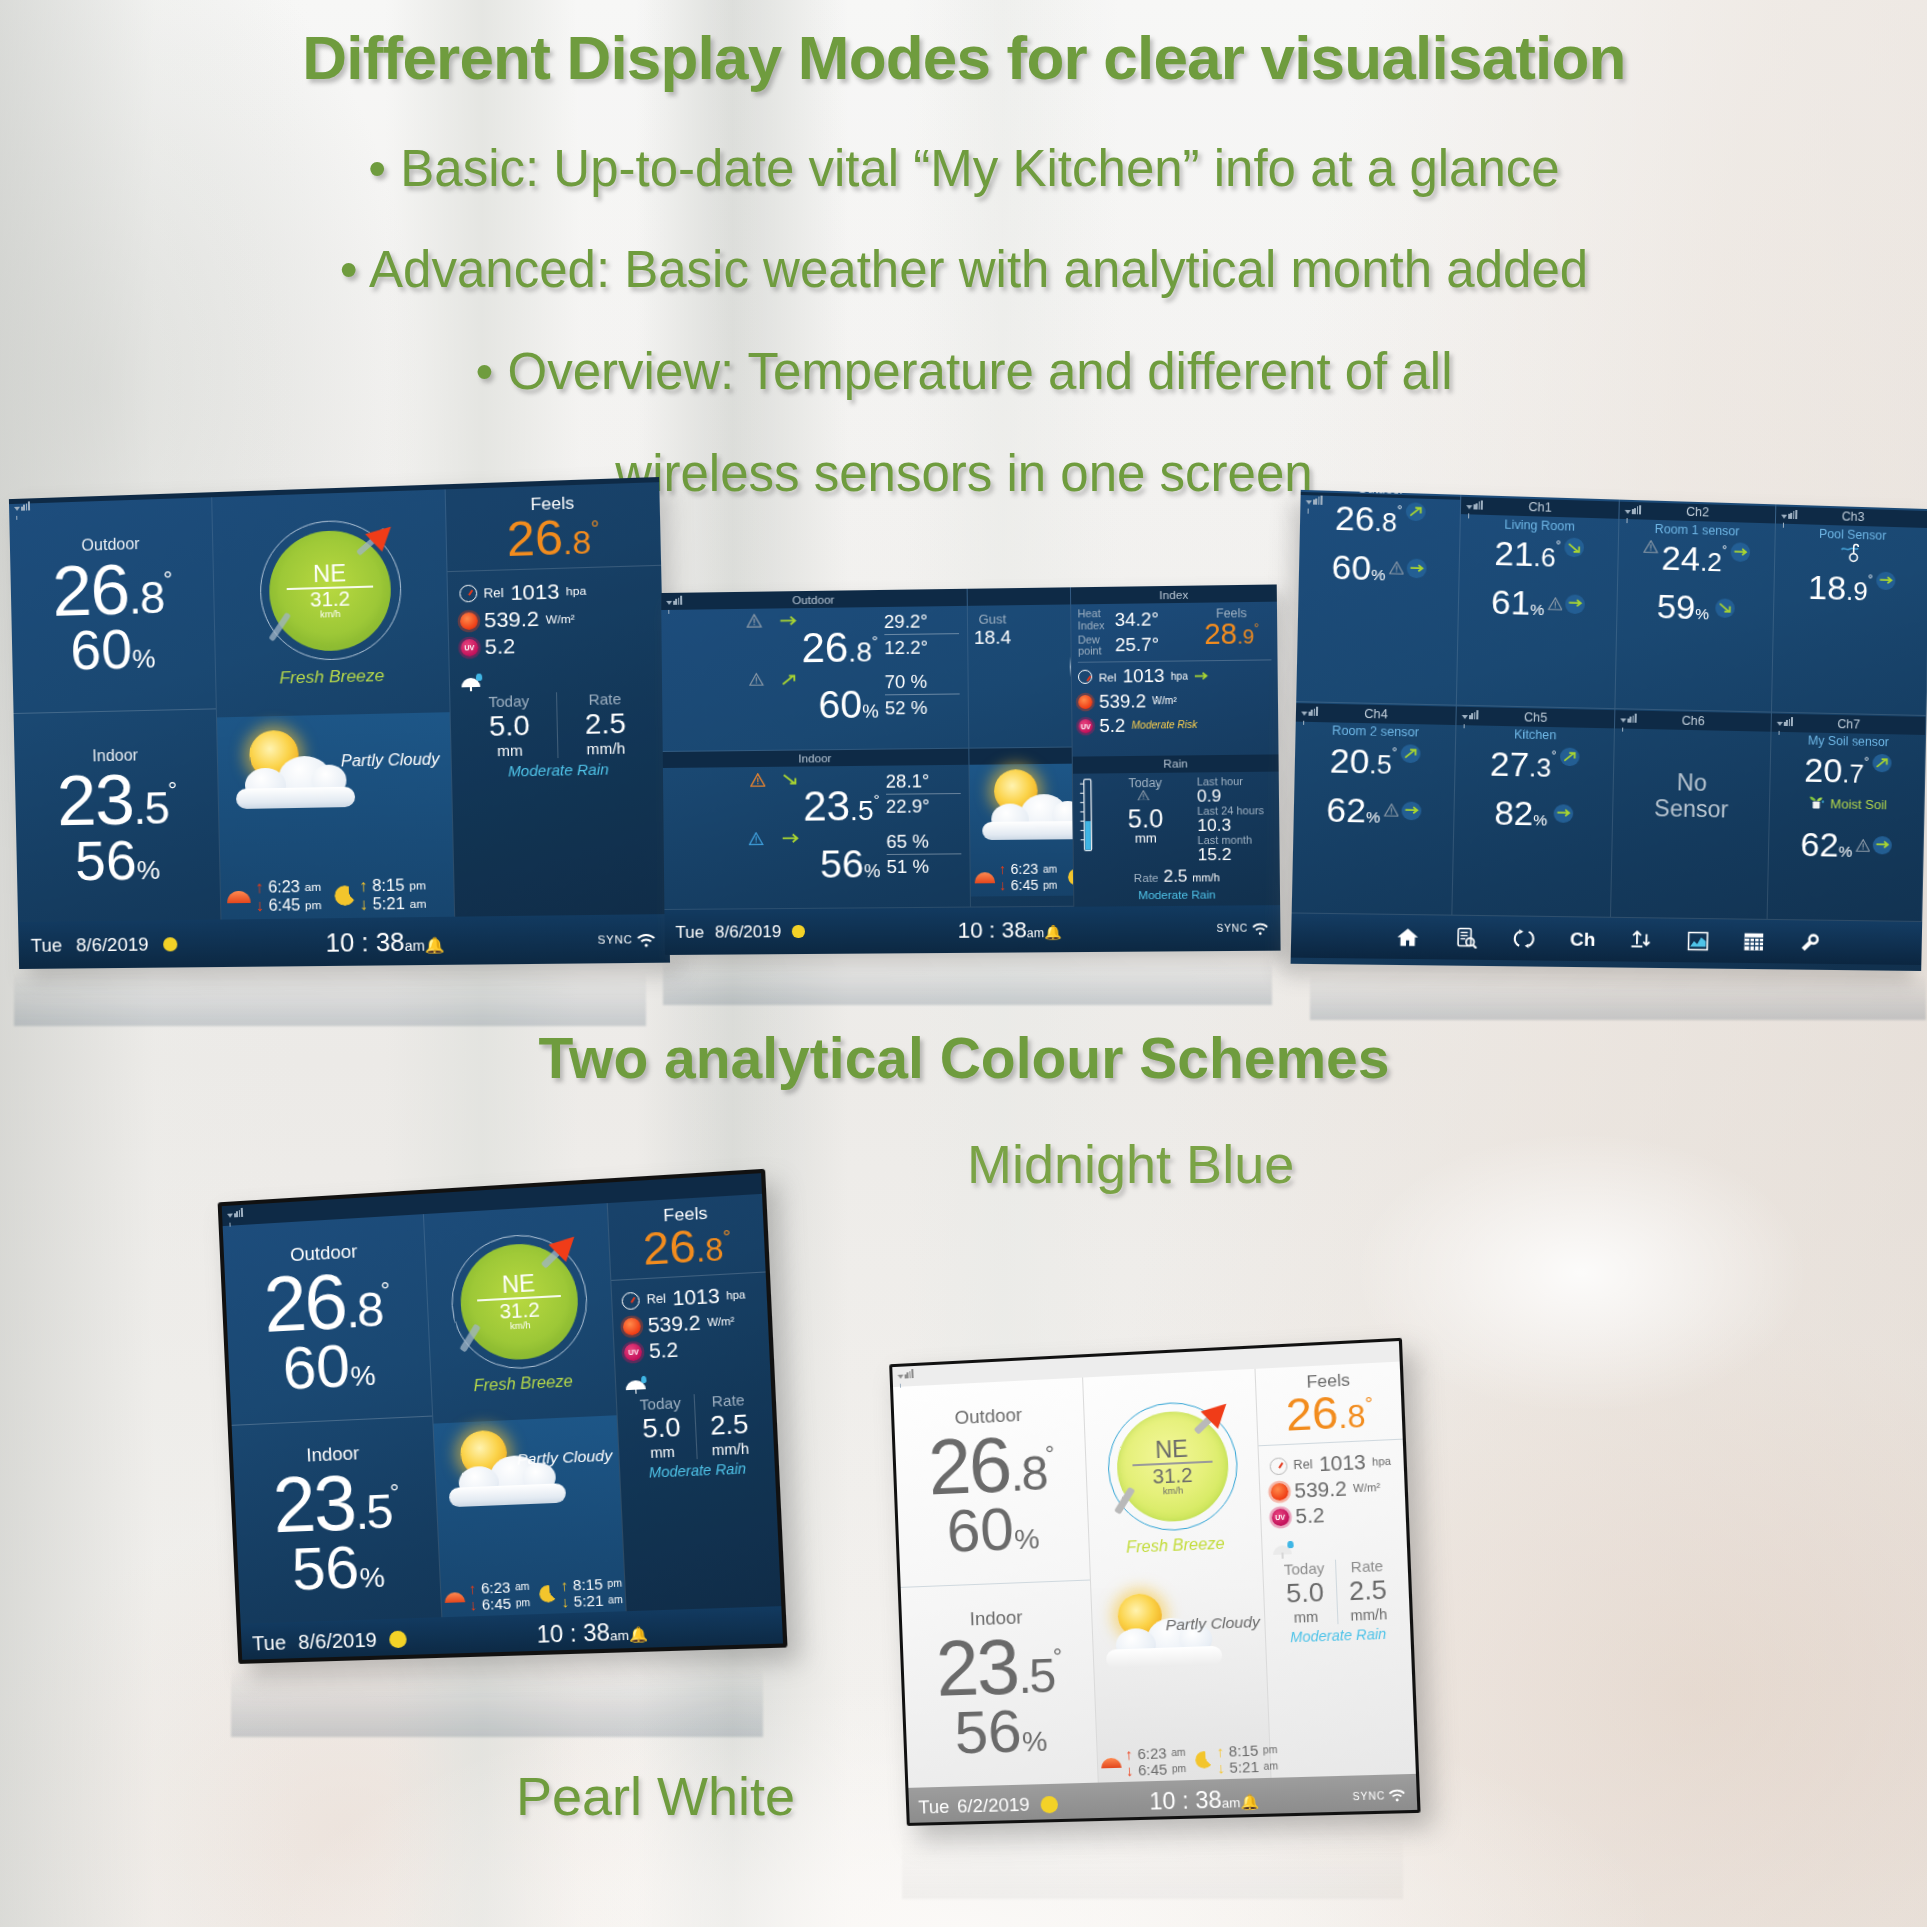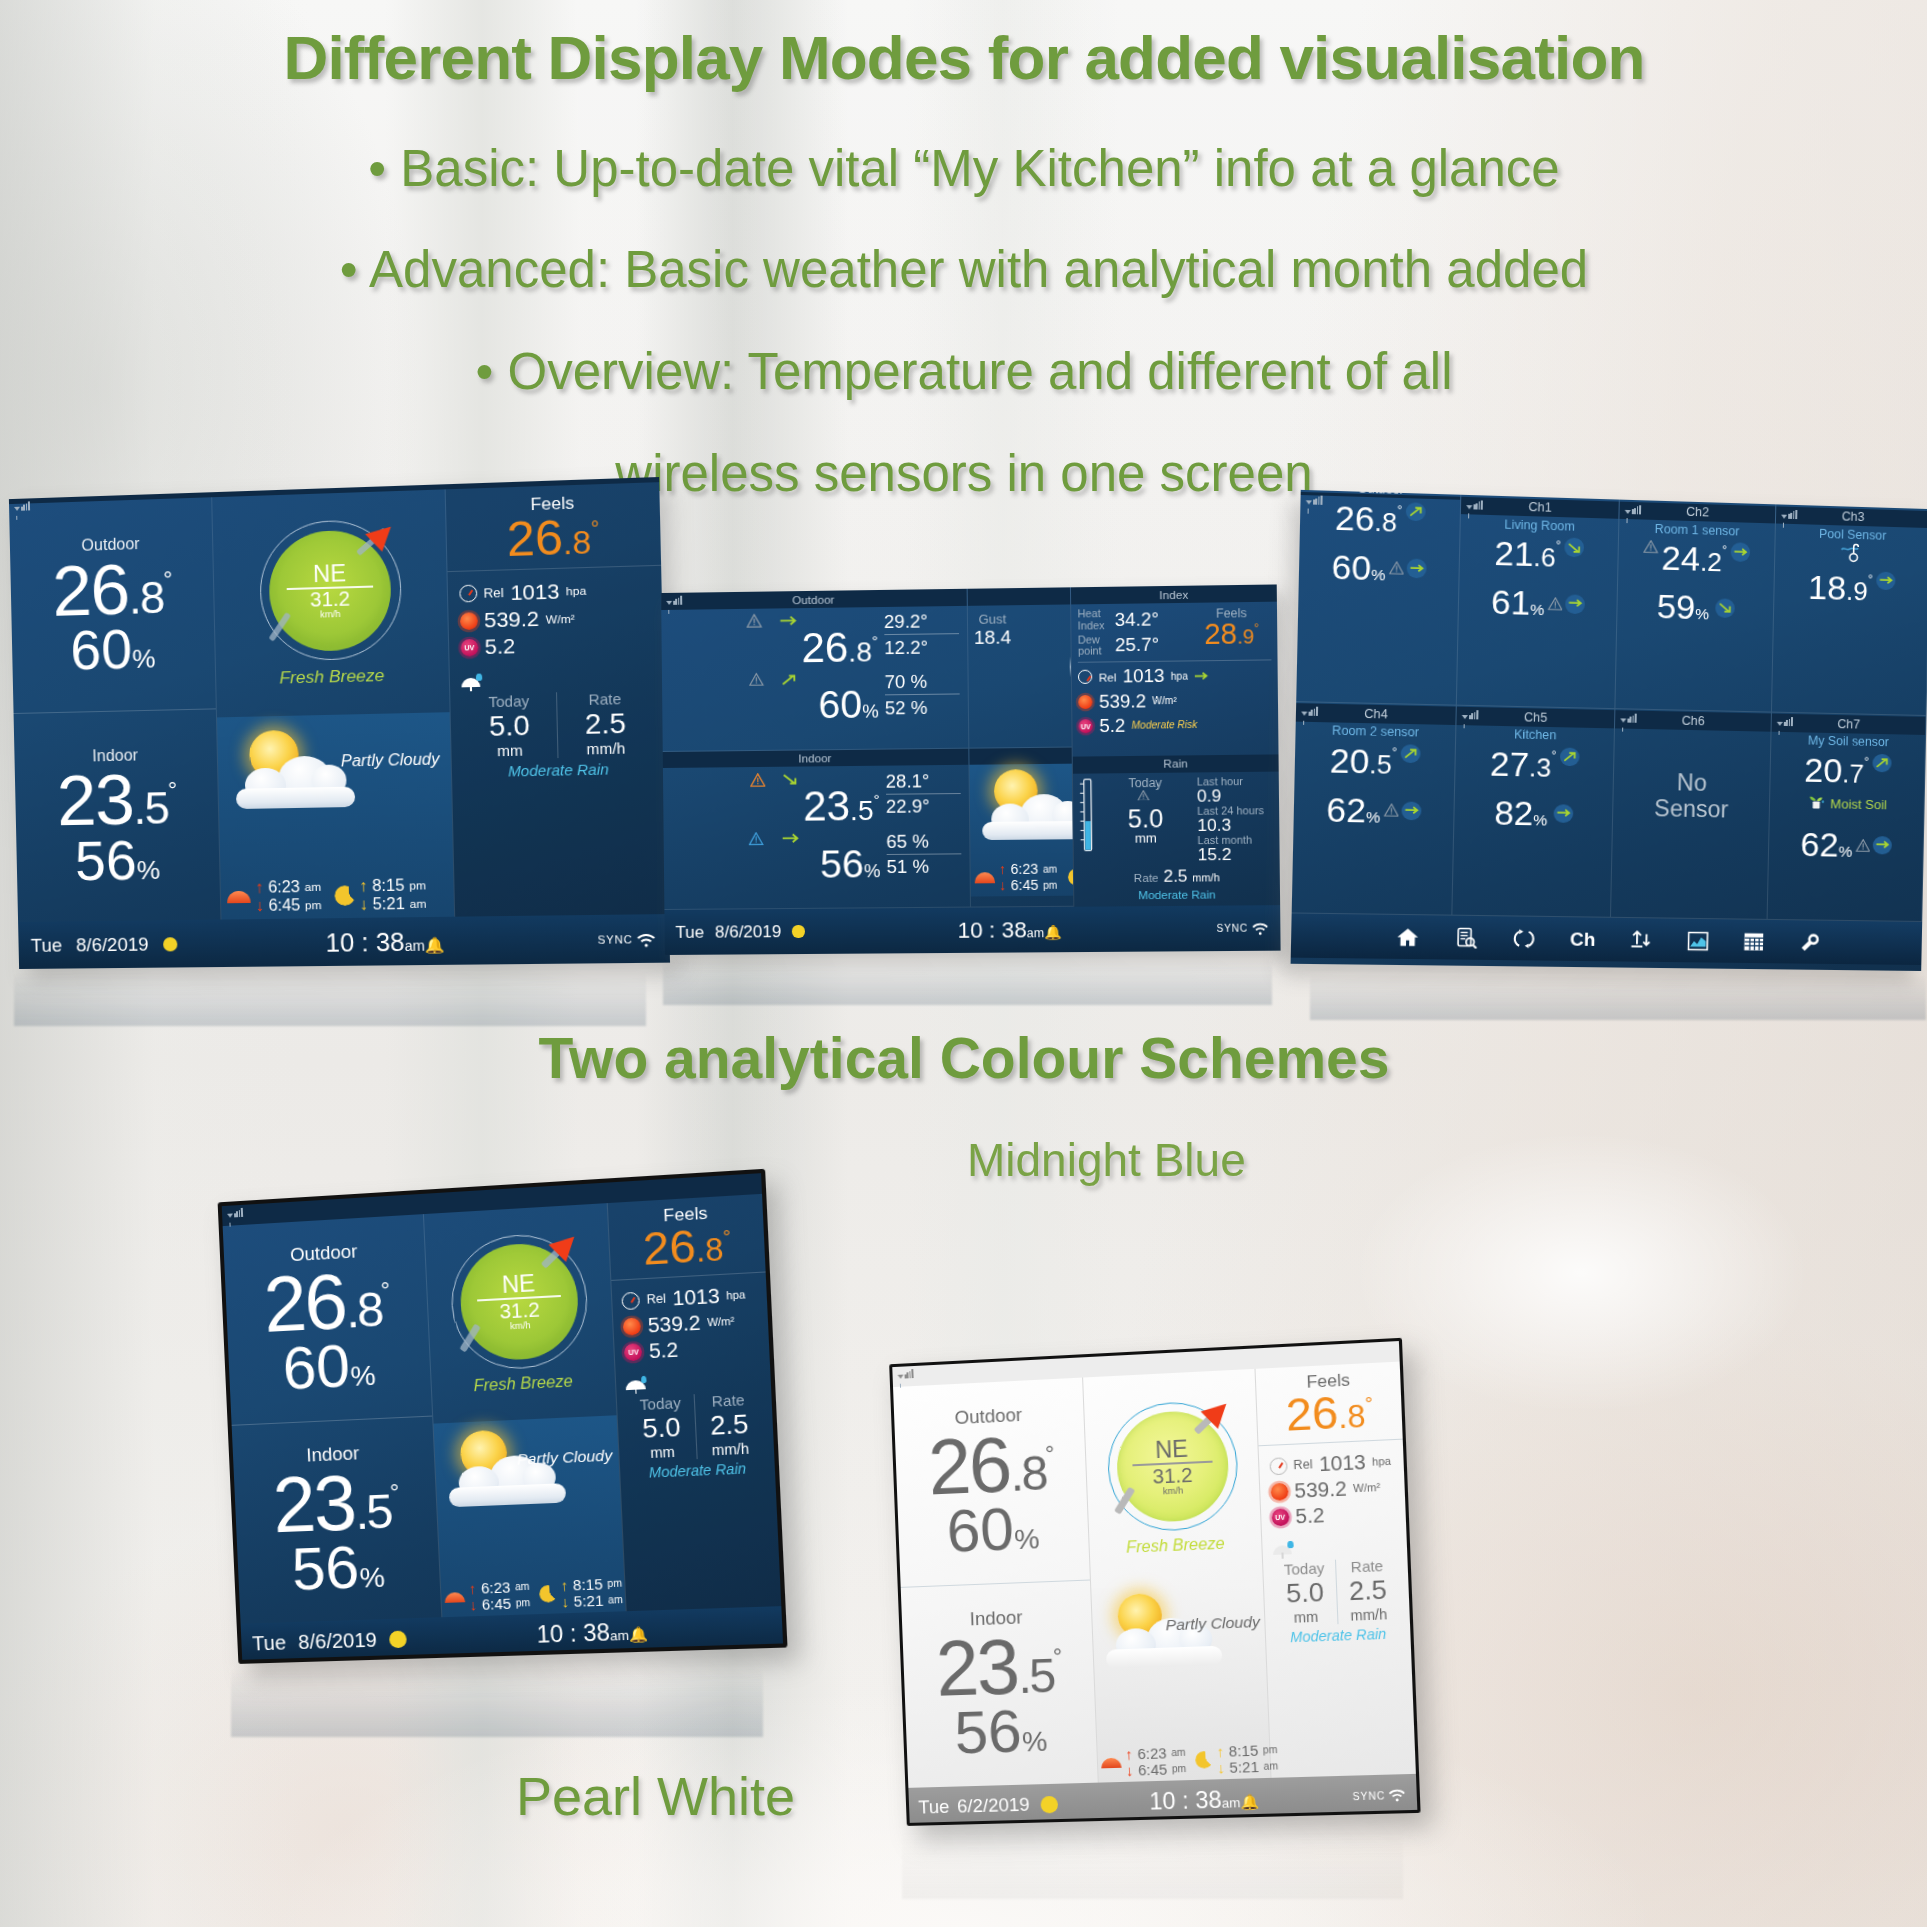--- a/index.html
+++ b/index.html
@@ -37,21 +37,21 @@
     text-shadow: 3.1px 3.9px 4.6px rgba(120,120,120,.45);
     white-space:nowrap;
   }
   #title    { top:21.6px;  font-size:62px; font-weight:bold; letter-spacing:-0.8px;}
   #bullet1  { top:139px; font-size:51px; }
   #bullet2  { top:240px; font-size:51px; }
   #bullet3  { top:342px; font-size:51px; }
   #bullet3b { top:444px; font-size:51px; }
   #scheme-title { top:1025px; font-size:57px; font-weight:bold; }
   #midnight-label{
-    position:absolute; top:1133px; left:967px; font-size:46px; color:#7aa346;
+    position:absolute; top:1133px; left:967px; font-size:54px; color:#7aa346;
     text-shadow:3.1px 3.9px 4.6px rgba(120,120,120,.4);
   }
   #pearl-label{
     position:absolute; top:1765px; left:516px; font-size:54px; color:#6f9c3e;
     text-shadow:2.3px 3.1px 4.6px rgba(120,120,120,.35);
   }
 
   
   .console{ position:absolute; overflow:hidden; }
   .mb{ 
@@ -252,21 +252,21 @@
   .bigpanel .foot{ display:flex; align-items:center; font-size:20px; }
 
   .srow{ display:flex; align-items:center; gap:4.6px; font-size:16px;}
   .kvrow{ display:flex; align-items:center; gap:6.2px; margin:2.3px 0; }
 </style>
 </head>
 <body>
 
 <div id="bg"></div>
 
-<div class="hl" id="title">Different Display Modes for added visualisation</div>
+<div class="hl" id="title">Different Display Modes for clear visualisation</div>
 <div class="hl" id="bullet1">• Basic: Up-to-date vital “My Kitchen” info at a glance</div>
 <div class="hl" id="bullet2">• Advanced: Basic weather with analytical month added</div>
 <div class="hl" id="bullet3">• Overview: Temperature and different of all</div>
 <div class="hl" id="bullet3b">wireless sensors in one screen</div>
 <div class="hl" id="scheme-title">Two analytical Colour Schemes</div>
 <div id="midnight-label">Midnight Blue</div>
 <div id="pearl-label">Pearl White</div>
 
 <div class="console mb" id="p1">
   <div class="hdr">

